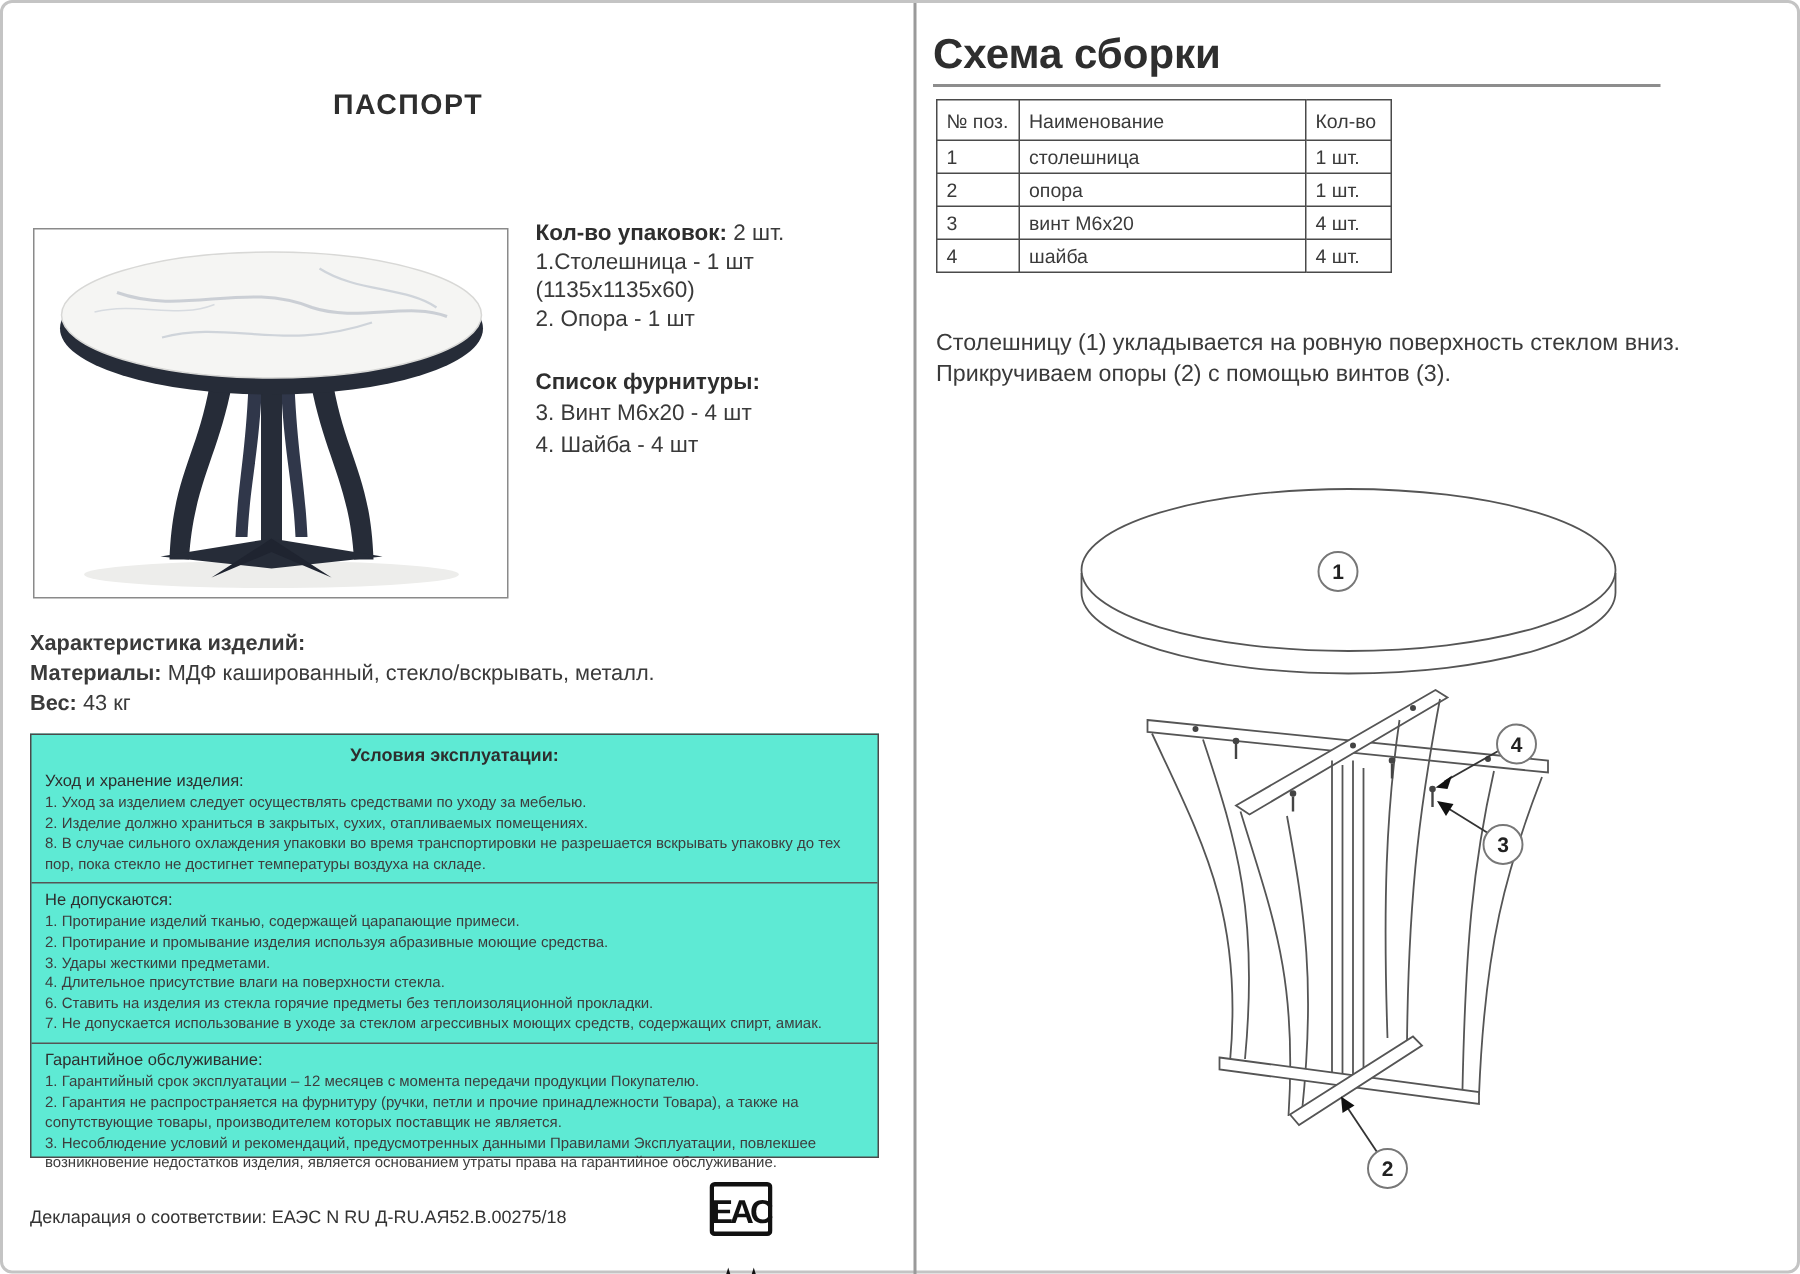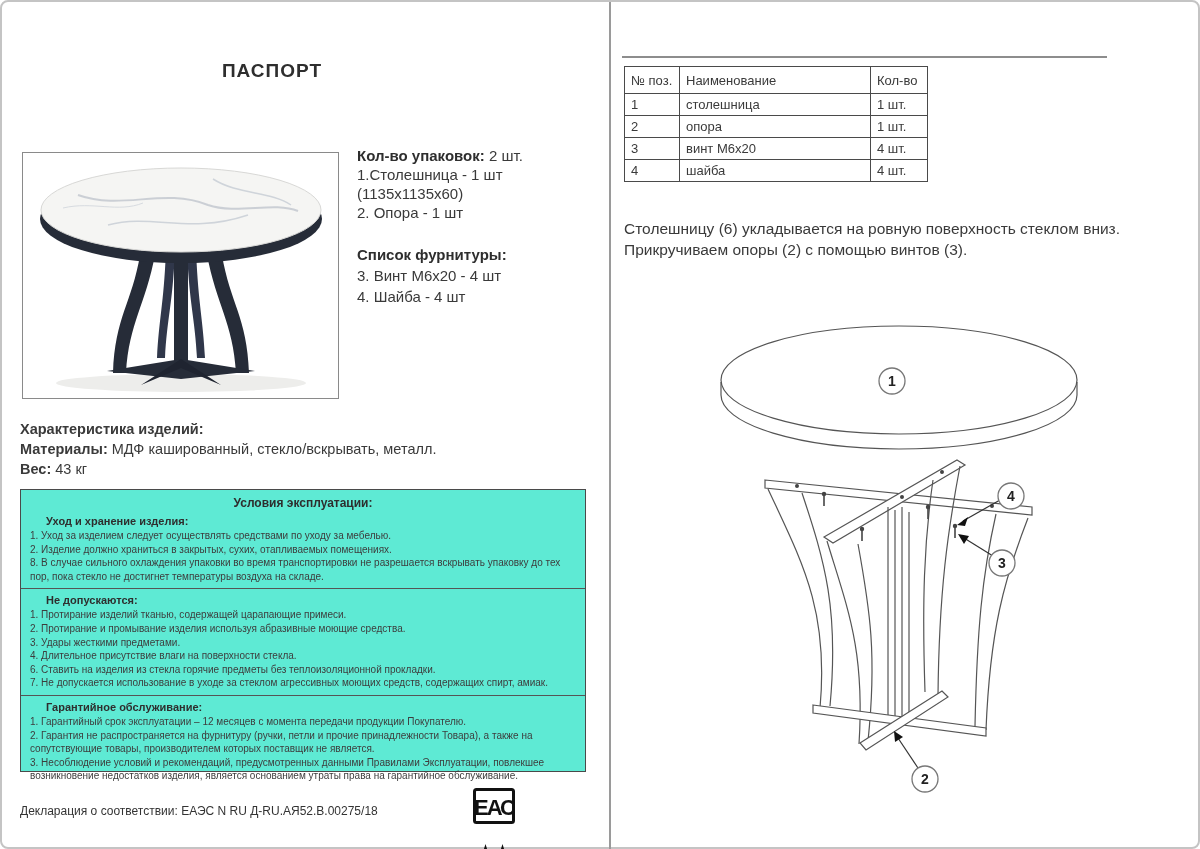--- a/index.html
+++ b/index.html
@@ -12,21 +12,21 @@
   .passport-title{left:0;top:58px;width:540px;text-align:center;font-size:19px;font-weight:bold;letter-spacing:1px;color:#2e2e2e;}
   .photo-box{left:20px;top:150px;width:315px;height:245px;border:1px solid #8a8a8a;background:#fff;}
   .pack-block{left:355px;top:144px;width:240px;font-size:15px;line-height:19px;color:#3a3a3a;}
   .pack-block b,.hw-block b{color:#2e2e2e;}
   .hw-block{left:355px;top:242px;width:240px;font-size:15px;line-height:21px;color:#3a3a3a;}
   .char-block{left:18px;top:417px;width:560px;font-size:14.5px;line-height:20px;color:#3a3a3a;}
   .cond-box{left:18px;top:487px;width:566px;height:283px;border:1.5px solid #4a4a4a;box-sizing:border-box;background:#5eead4;}
   .cond-title{text-align:center;font-weight:bold;font-size:12px;padding-top:6px;color:#2e2e2e;}
   .cond-section{padding:3px 9px 5px 9px;}
   .cond-section.bordered{border-top:1px solid #555;}
-  .cond-h{font-weight:bold;font-size:11px;margin:2px 0 2px 16px;color:#2e2e2e;}
+  .cond-h{font-weight:normal;font-size:11px;margin:2px 0 2px 0;color:#2e2e2e;}
   .cond-line{font-size:10px;line-height:13.6px;color:#3d3d3d;}
   .decl{left:18px;top:802px;font-size:12px;color:#333;}
   .icons-row{left:402px;top:786px;width:180px;height:40px;display:flex;align-items:center;gap:14px;flex-direction:column;}
 
   
   .asm-title{left:620px;top:18px;width:500px;font-size:28px;font-weight:bold;color:#2e2e2e;}
   .asm-underline{left:620px;top:54px;width:485px;height:2px;background:#8d8d8d;}
   table.parts{position:absolute;left:622px;top:64px;border-collapse:collapse;font-size:13px;color:#3a3a3a;}
   table.parts th,table.parts td{border:1.5px solid #4a4a4a;padding:2px 6px;font-weight:normal;text-align:left;}
   table.parts th{height:22px;}
@@ -156,20 +156,21 @@
             <circle cx="11" cy="9" r="1.4"></circle>
           <circle cx="17" cy="7.5" r="1.4"></circle>
             <circle cx="23" cy="7.5" r="1.4"></circle>
             <circle cx="29" cy="9" r="1.4"></circle>
           <path d="M20,12 C11,12 5,18 4,22 C9,19 14,19 19,21 L19,28 C19,31 16,31 15,29 L13,30 C14,34 21,34.5 21,29 L21,21 C26,19 31,19 36,22 C35,18 29,12 20,12 Z"></path>
         </g>
       </svg>
     </span>
   </div>
 
+  <div class="abs asm-title">Схема сборки</div>
   <div class="abs asm-underline"></div>
 
   <table class="parts">
     <thead>
       <tr>
         <th class="col-num">№ поз.</th>
         <th class="col-name">Наименование</th>
         <th class="col-qty">Кол-во</th>
       </tr>
     </thead>
@@ -191,21 +192,21 @@
       </tr>
       <tr>
         <td>4</td>
         <td>шайба</td>
         <td>4 шт.</td>
       </tr>
     </tbody>
   </table>
 
   <div class="abs instr">
-    <div>Столешницу (6) укладывается на ровную поверхность стеклом вниз.</div>
+    <div>Столешницу (1) укладывается на ровную поверхность стеклом вниз.</div>
     <div>Прикручиваем опоры (2) с помощью винтов (3).</div>
   </div>
 
   <div class="abs diagram">
     <svg width="480" height="515" viewBox="0 0 480 515" fill="none" stroke="#555" stroke-width="1.2">
 
       <g>
         <ellipse cx="247" cy="70" rx="178" ry="54"></ellipse>
         <path d="M69,72 v13 a178,54 0 0,0 356,0 v-13"></path>
       </g>

